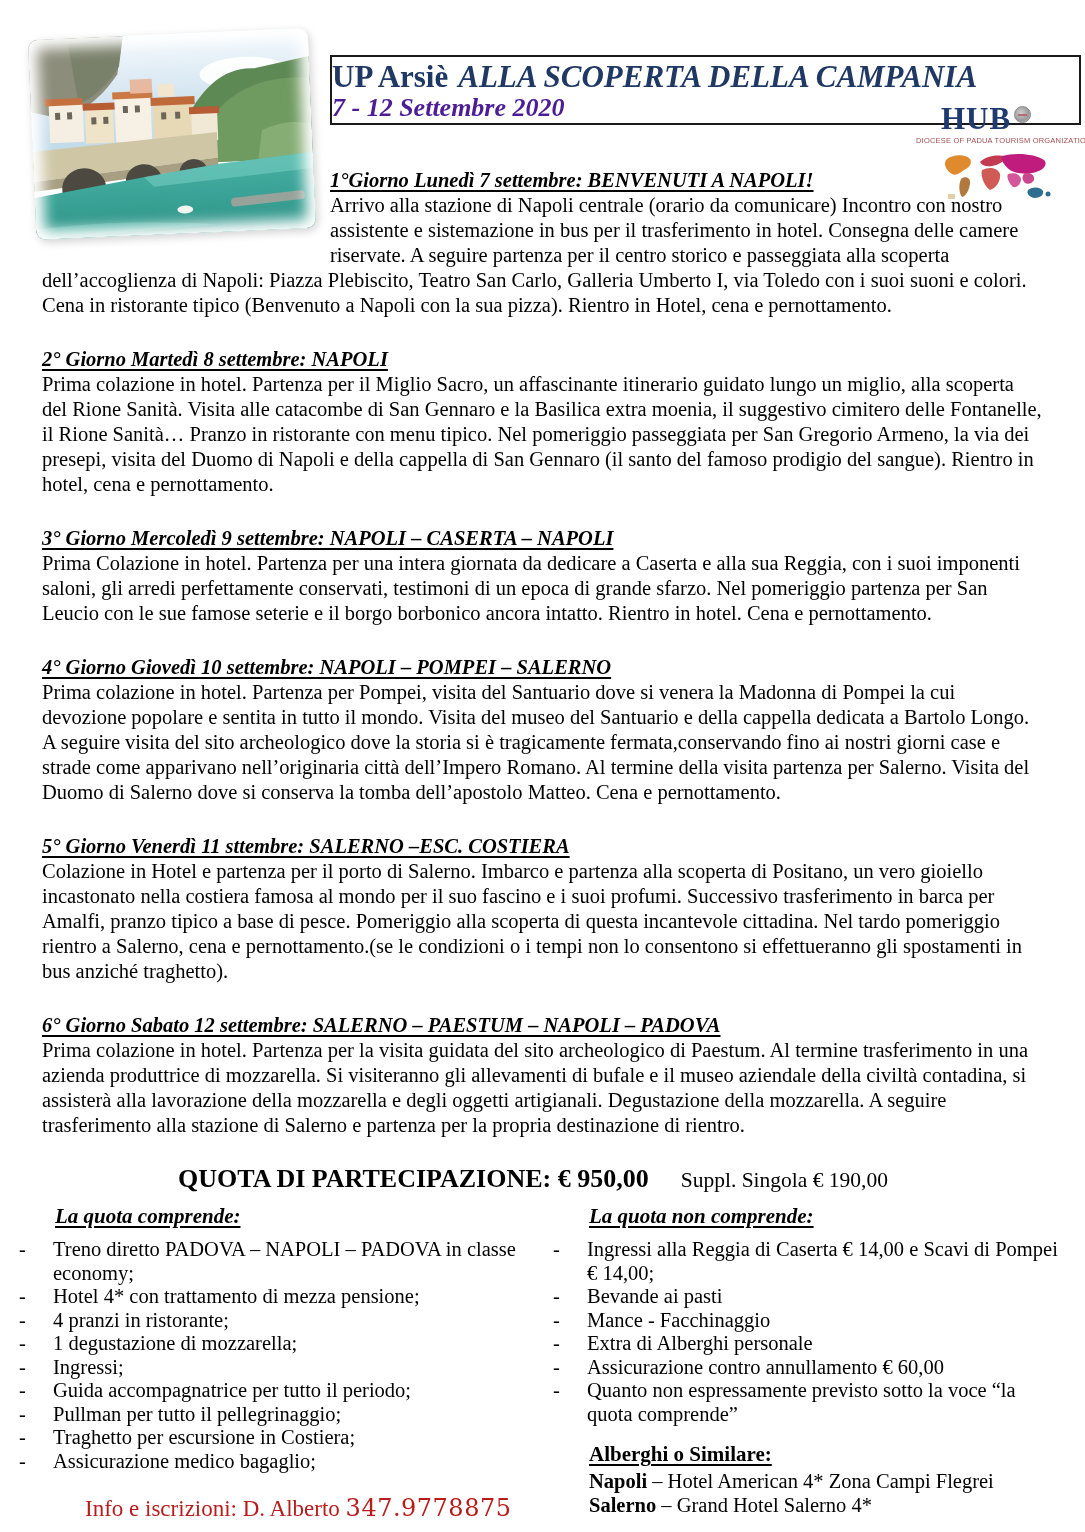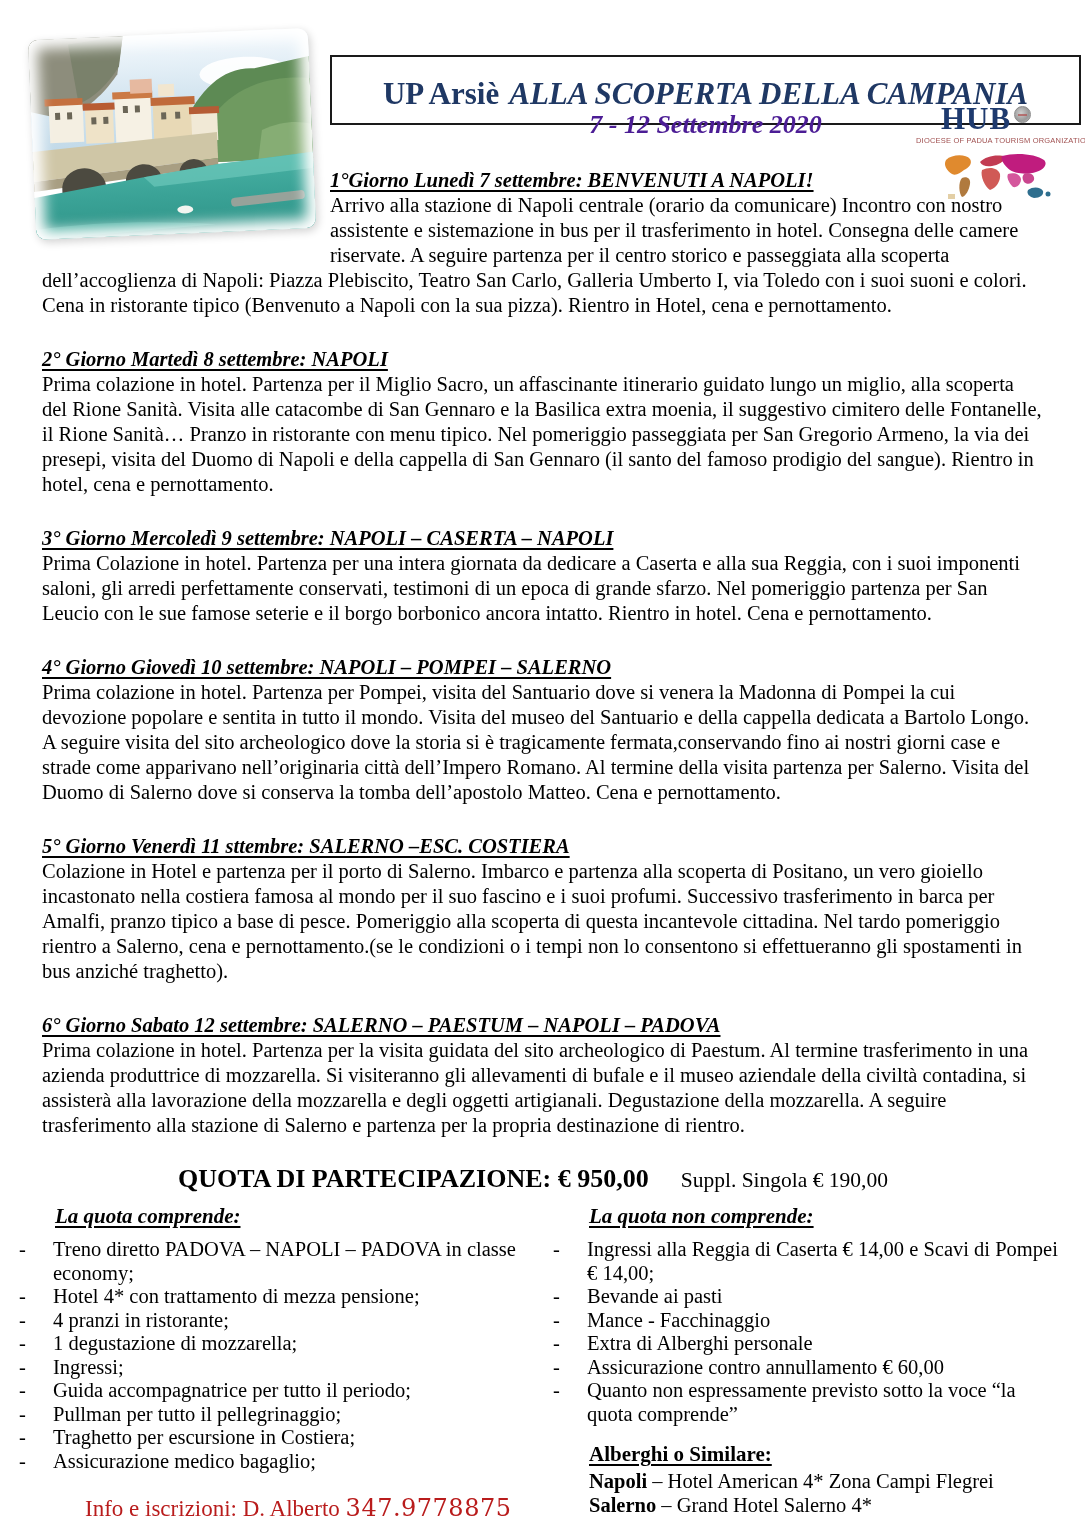--- a/index.html
+++ b/index.html
@@ -16,21 +16,21 @@
     transform:rotate(-2.5deg); border-radius:10px; overflow:hidden;
     box-shadow: inset 0 0 16px 10px #fff, 2px 3px 9px rgba(0,0,0,.18);
     position:relative;
   }
   .photo svg { display:block; }
   .photo-feather { position:absolute; inset:0; border-radius:10px;
     box-shadow: inset 0 0 14px 9px #ffffff; pointer-events:none; }
   
   .title-box {
     margin:55px 4px 0 330px; height:70px; border:2px solid #1a1a1a;
-    text-align:center; padding-top:20px;
+    text-align:left; padding-top:3px;
   }
   .title-line1 { font-size:31px; font-weight:bold; color:#1f3864; line-height:34px; white-space:nowrap; }
   .title-prefix { font-style:normal; margin-right:10px; }
   .title-main  { font-style:italic; }
   .title-line2 { font-size:26px; font-weight:bold; font-style:italic; color:#4c1d95; line-height:28px; }
   
   .hub { position:absolute; left:916px; top:104px; width:140px; text-align:left; }
   .hub-row { display:flex; align-items:flex-start; justify-content:center; gap:3px; }
   .hub-word { font-size:31px; font-weight:bold; color:#1e3a6e; letter-spacing:1px; line-height:30px; font-family:"Liberation Serif",serif; }
   .hub-seal { width:17px; height:17px; border-radius:50%; margin-top:2px;

